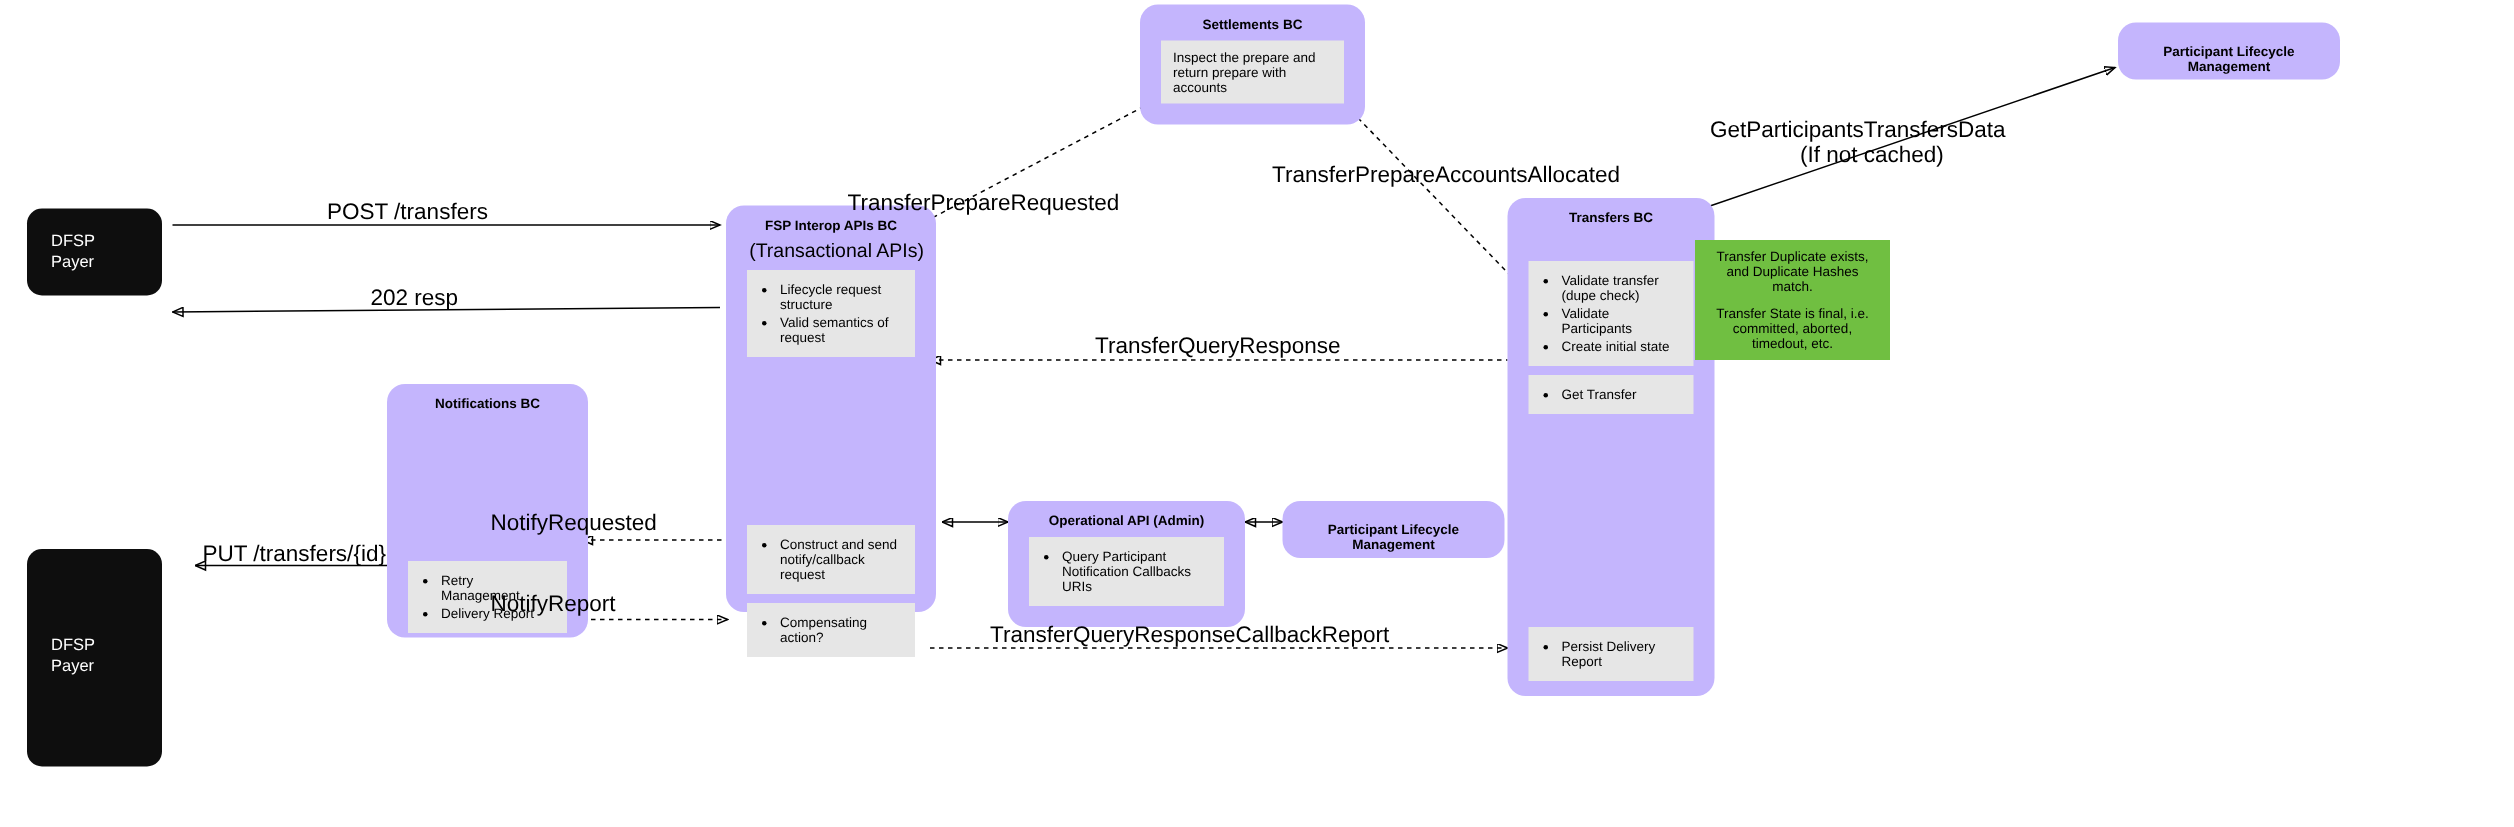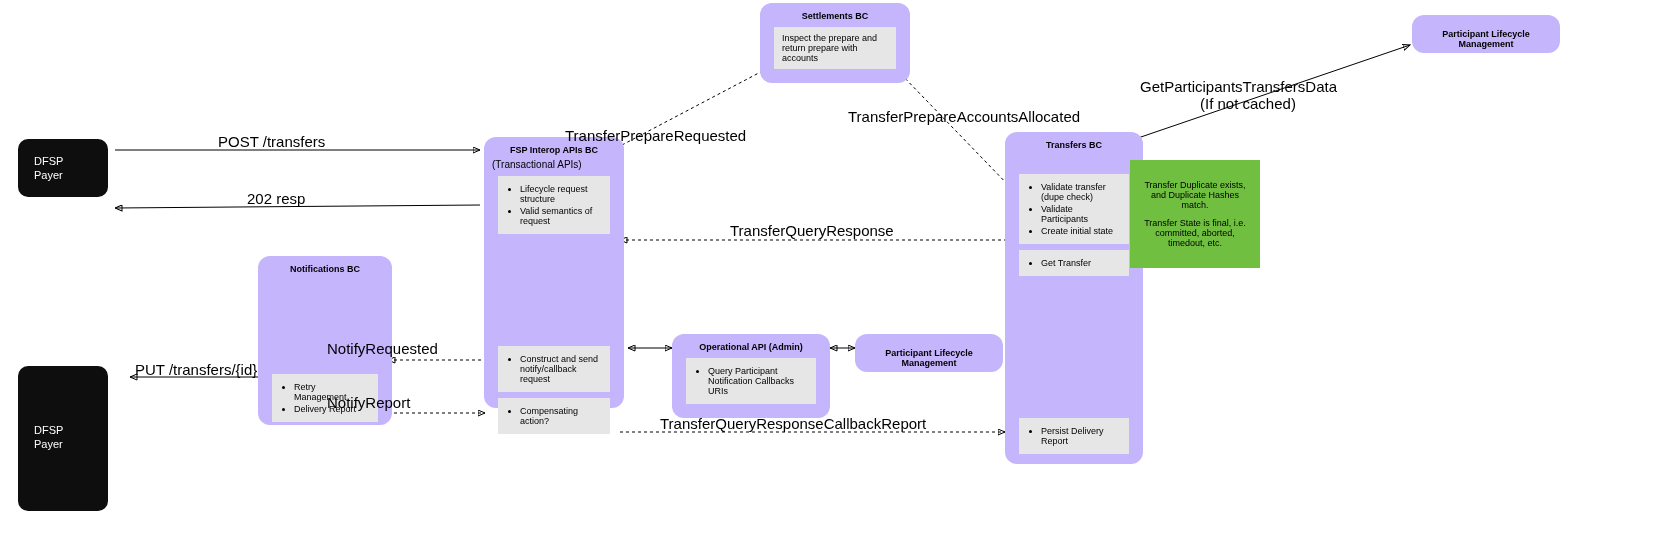--- a/index.html
+++ b/index.html
@@ -39,43 +39,43 @@
     box-sizing: border-box;
     padding: 6px 8px 8px 8px;
   }
   .bc .bc-title {
     text-align: center;
     font-weight: bold;
     font-size: 9px;
     margin: 2px 0 4px 0;
   }
   .bc .subtitle {
-    text-align: left;
-    font-size: 10px;
+    text-align: right;
+    font-size: 13px;
     margin: 0 0 4px 0;
   }
 
   .gray-task {
     background: #e6e6e6;
     margin: 6px 6px;
     padding: 6px 8px;
     font-size: 9px;
   }
   .gray-task ul {
     margin: 0;
     padding-left: 14px;
   }
   .gray-task li { margin: 2px 0; }
 
   .green-note {
     position: absolute;
     background: #70bf41;
     color: #000;
     font-size: 9px;
-    padding: 20px 8px;
+    padding: 6px 8px;
     text-align: center;
     width: 130px;
     box-sizing: border-box;
   }
 
   .label {
     position: absolute;
     font-size: 15px;
     white-space: nowrap;
   }

